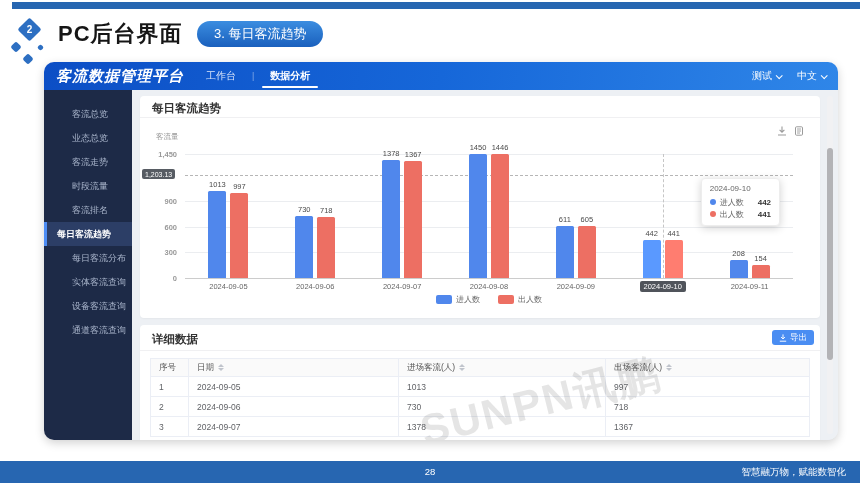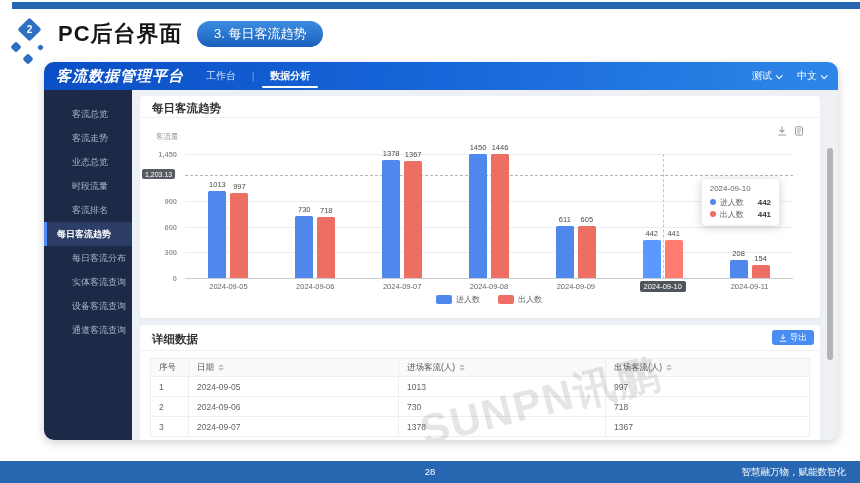--- a/index.html
+++ b/index.html
@@ -143,22 +143,22 @@
         <span class="hdr-item">
           <span>中文</span>
           <i class="chev"></i>
         </span>
       </div>
     </div>
 
     <div class="app-body">
       <aside class="sidebar" id="sidebar">
           <div class="side-item">客流总览</div>
+          <div class="side-item">业态总览</div>
           <div class="side-item">客流走势</div>
-          <div class="side-item">业态总览</div>
           <div class="side-item">时段流量</div>
           <div class="side-item">客流排名</div>
           <div class="side-item active">每日客流趋势</div>
           <div class="side-item">每日客流分布</div>
           <div class="side-item">实体客流查询</div>
           <div class="side-item">设备客流查询</div>
           <div class="side-item">通道客流查询</div>
         </aside>
 
       <main class="main">

